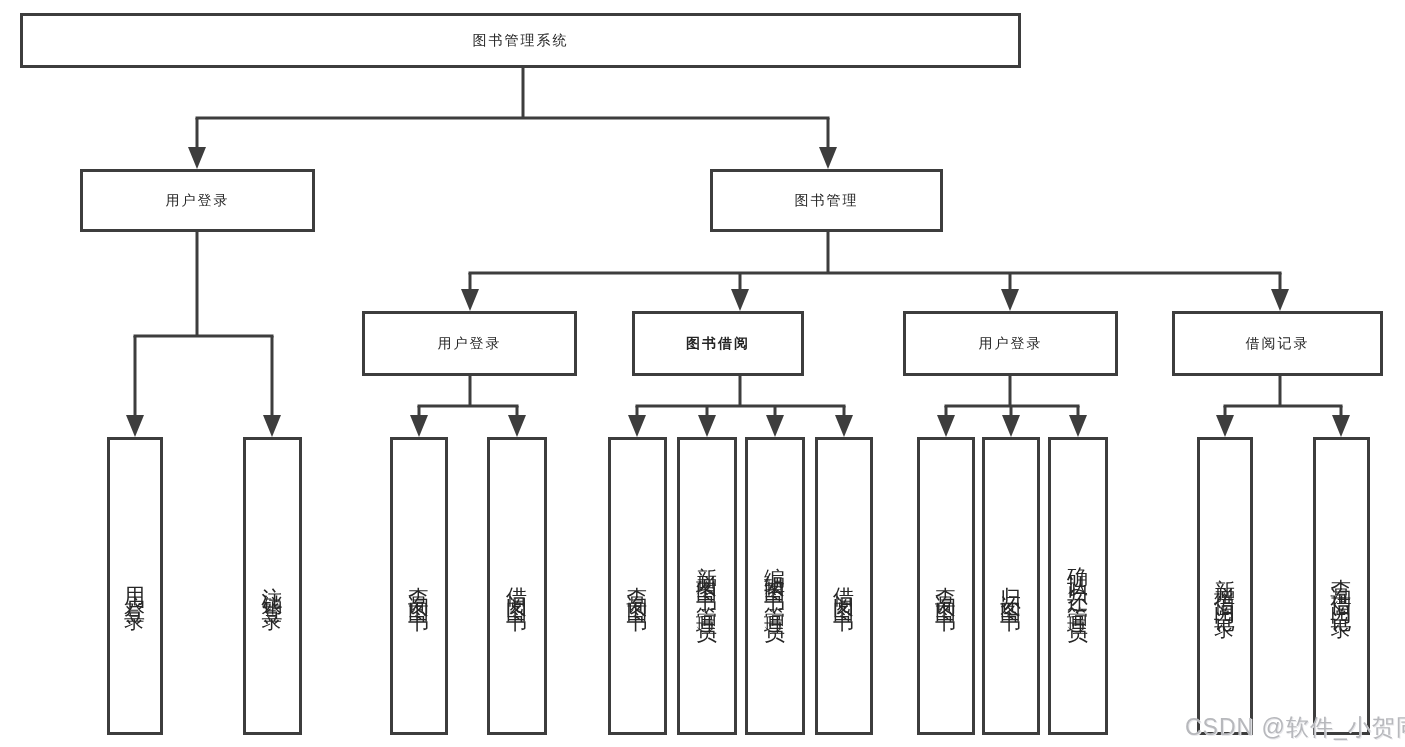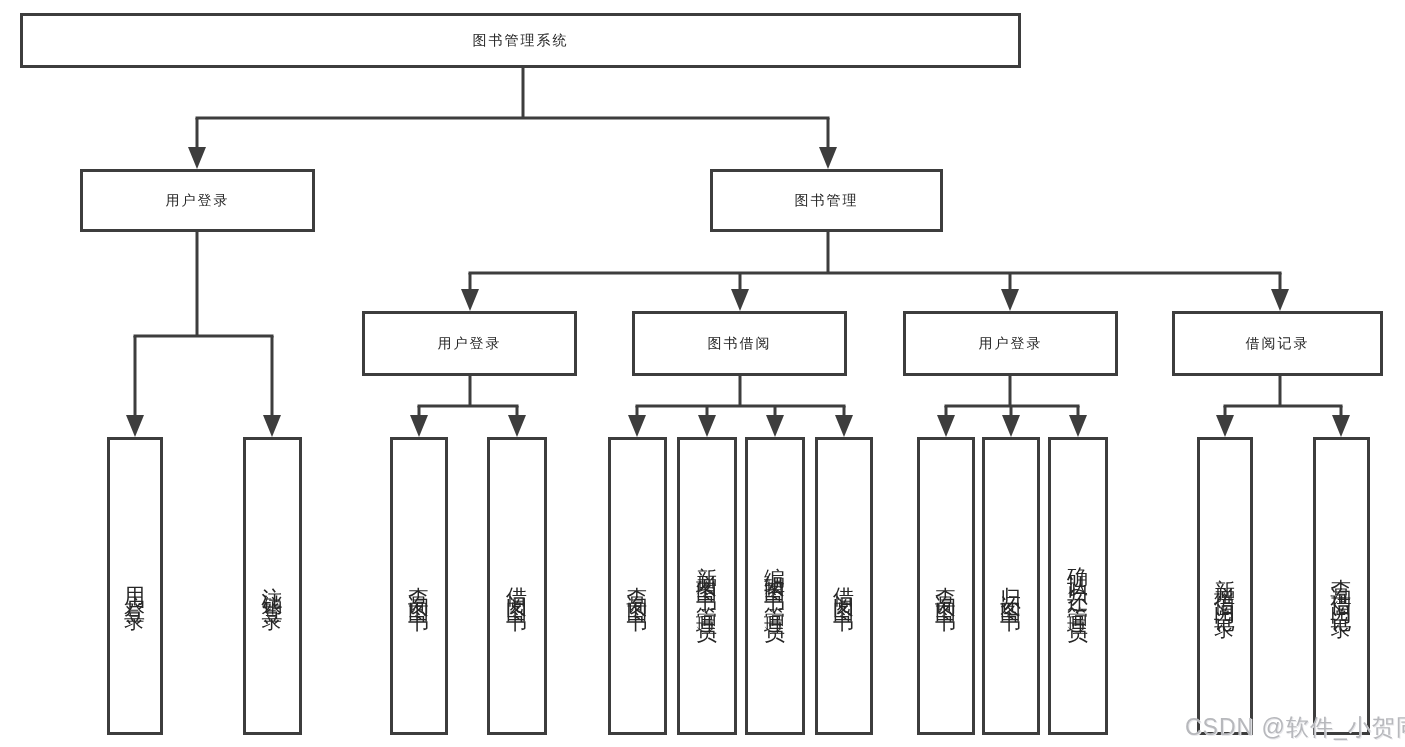--- a/index.html
+++ b/index.html
@@ -147,21 +147,21 @@
     </div>
     <div class="node h" style="left: 362px; top: 311px; width: 215px; height: 65px;">
       <span>用户登录</span>
     </div>
     <div class="node v" style="left: 390px; top: 437px; width: 58px; height: 298px;">
       <span>查询图书</span>
     </div>
     <div class="node v" style="left: 487px; top: 437px; width: 60px; height: 298px;">
       <span>借阅图书</span>
     </div>
-    <div class="node h" style="left: 632px; top: 311px; width: 215px; height: 65px;">
+    <div class="node h" style="left: 632px; top: 311px; width: 172px; height: 65px; font-weight: bold;">
       <span>图书借阅</span>
     </div>
     <div class="node v" style="left: 608px; top: 437px; width: 59px; height: 298px;">
       <span>查询图书</span>
     </div>
     <div class="node v" style="left: 677px; top: 437px; width: 60px; height: 298px;">
       <span>新增图书（管理员）</span>
     </div>
     <div class="node v" style="left: 745px; top: 437px; width: 60px; height: 298px;">
       <span>编辑图书（管理员）</span>

